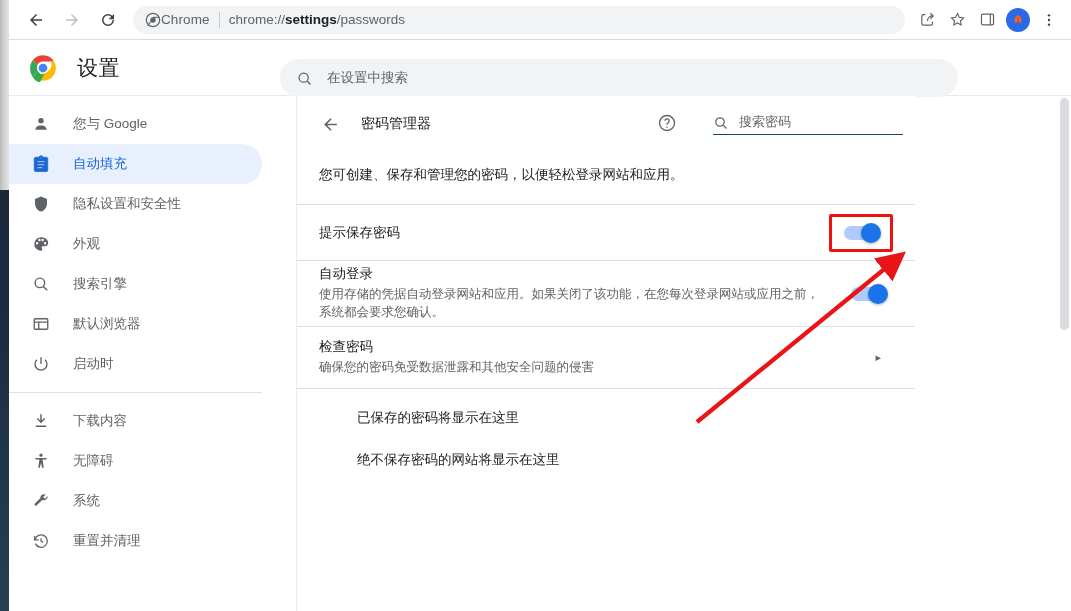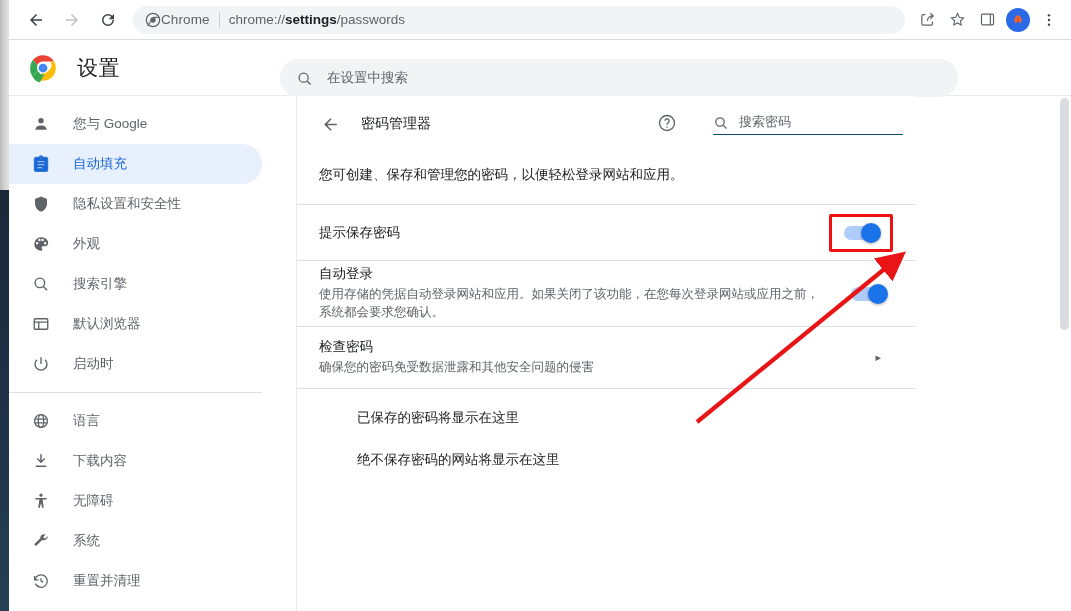--- a/index.html
+++ b/index.html
@@ -378,30 +378,20 @@
             <svg width="18" height="18" viewBox="0 0 24 24" fill="none" stroke="#5f6368" stroke-width="1.8">
                   <path d="M12 3v9"></path>
                   <path d="M6.6 6.2a8 8 0 1010.8 0"></path>
                 </svg>
           </span>
           <span>启动时</span>
         </div>
 
         <div class="side-sep"></div>
 
-        <div class="side-item">
-          <span class="ico">
-            <svg width="18" height="18" viewBox="0 0 24 24" fill="none" stroke="#5f6368" stroke-width="1.7">
-                  <circle cx="12" cy="12" r="8.6"></circle>
-                  <ellipse cx="12" cy="12" rx="3.6" ry="8.6"></ellipse>
-                  <path d="M3.6 9.4h16.8M3.6 14.6h16.8"></path>
-                </svg>
-          </span>
-          <span>语言</span>
-        </div>
 
         <div class="side-item">
           <span class="ico">
             <svg width="18" height="18" viewBox="0 0 24 24" fill="#5f6368">
                   <path d="M11 3h2v8.2l3.2-3.2 1.4 1.4L12 15 6.4 9.4l1.4-1.4L11 11.2z"></path>
                   <rect x="5" y="18" width="14" height="2"></rect>
                 </svg>
           </span>
           <span>下载内容</span>
         </div>

